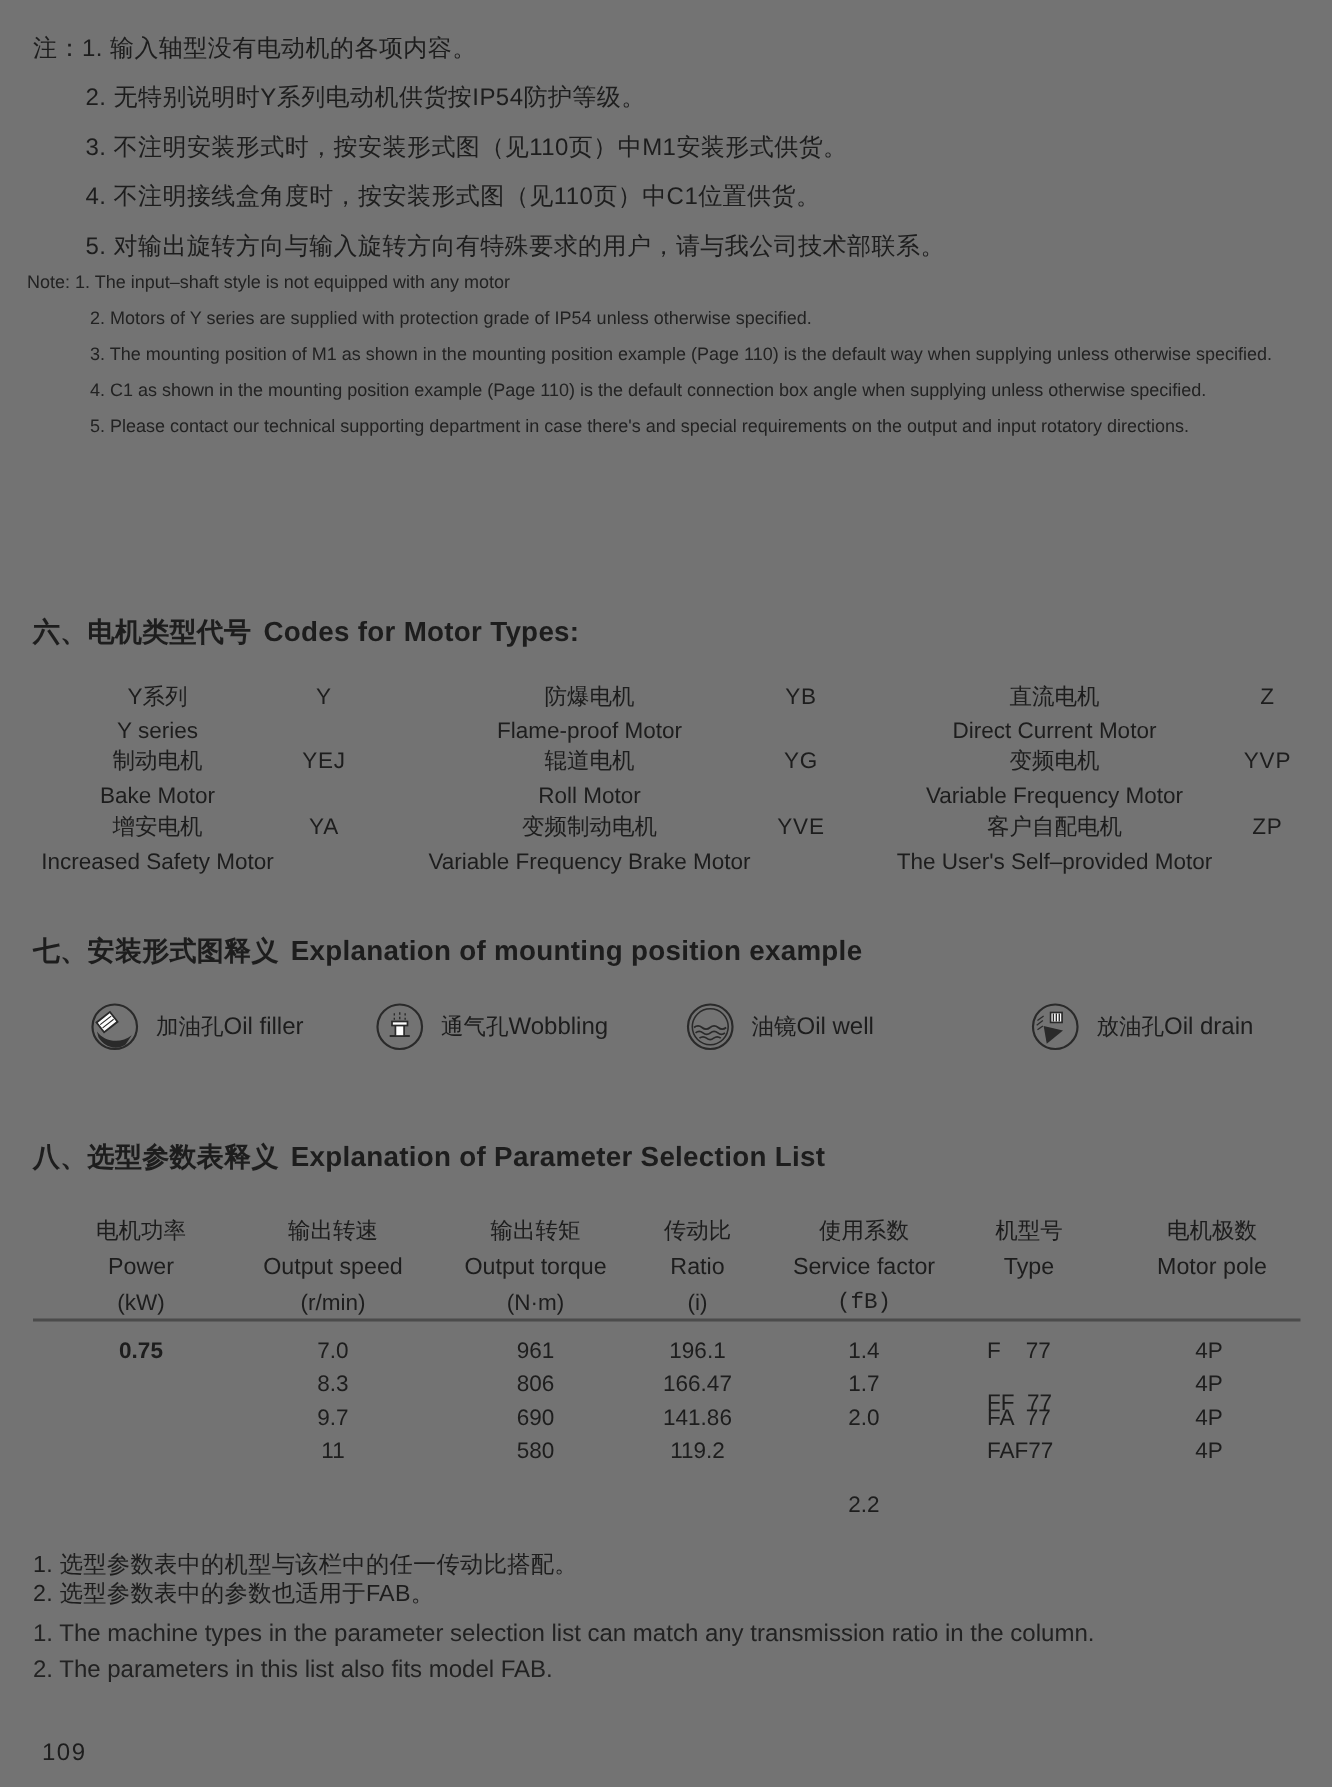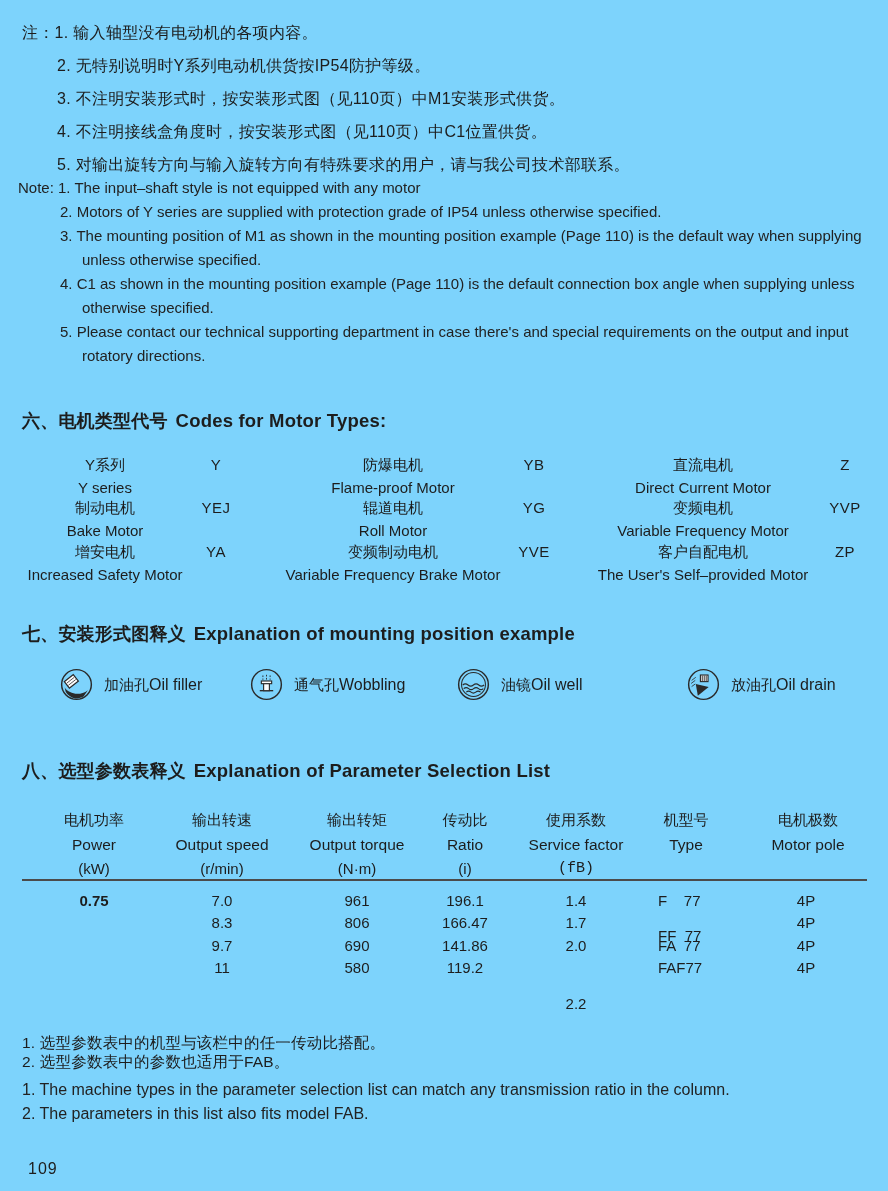--- a/index.html
+++ b/index.html
@@ -1,31 +1,31 @@
 <!DOCTYPE html>
 <html><head>
 <meta charset="utf-8">
 <style>
   html,body{margin:0;padding:0;background:#e8e8e8;}
   .page{
     position:relative;width:888px;height:1191px;margin:0 auto;
-    background:#7dd3fc;color:#1d1d1d;
+    background:#737373;color:#1d1d1d;
     font-family:"Liberation Sans","DejaVu Sans",sans-serif;
     overflow:hidden;
   }
   .abs{position:absolute;}
   .ctr{transform:translateX(-50%);white-space:nowrap;}
 
   
   .notes-cn{left:22px;top:16px;font-size:16px;line-height:33px;letter-spacing:.3px;}
   .notes-cn .nline{white-space:nowrap;}
   .notes-cn .nindent{padding-left:35px;}
 
   
-  .notes-en{left:18px;top:176px;width:855px;font-size:15px;line-height:24px;color:#222;}
+  .notes-en{left:18px;top:176px;width:855px;font-size:12px;line-height:24px;color:#222;}
   .notes-en .eitem{margin-left:42px;padding-left:22px;text-indent:-22px;}
   .notes-en .efirst{margin-left:0;padding-left:0;text-indent:0;white-space:nowrap;}
 
   
   .sec-title{left:22px;font-size:18px;font-weight:700;white-space:nowrap;letter-spacing:.2px;}
   .sec-title .en{font-size:18.5px;margin-left:8px;}
 
   
   .mt-row{left:0;width:888px;height:46px;}
   .mt-row span{position:absolute;font-size:15px;line-height:20px;}

